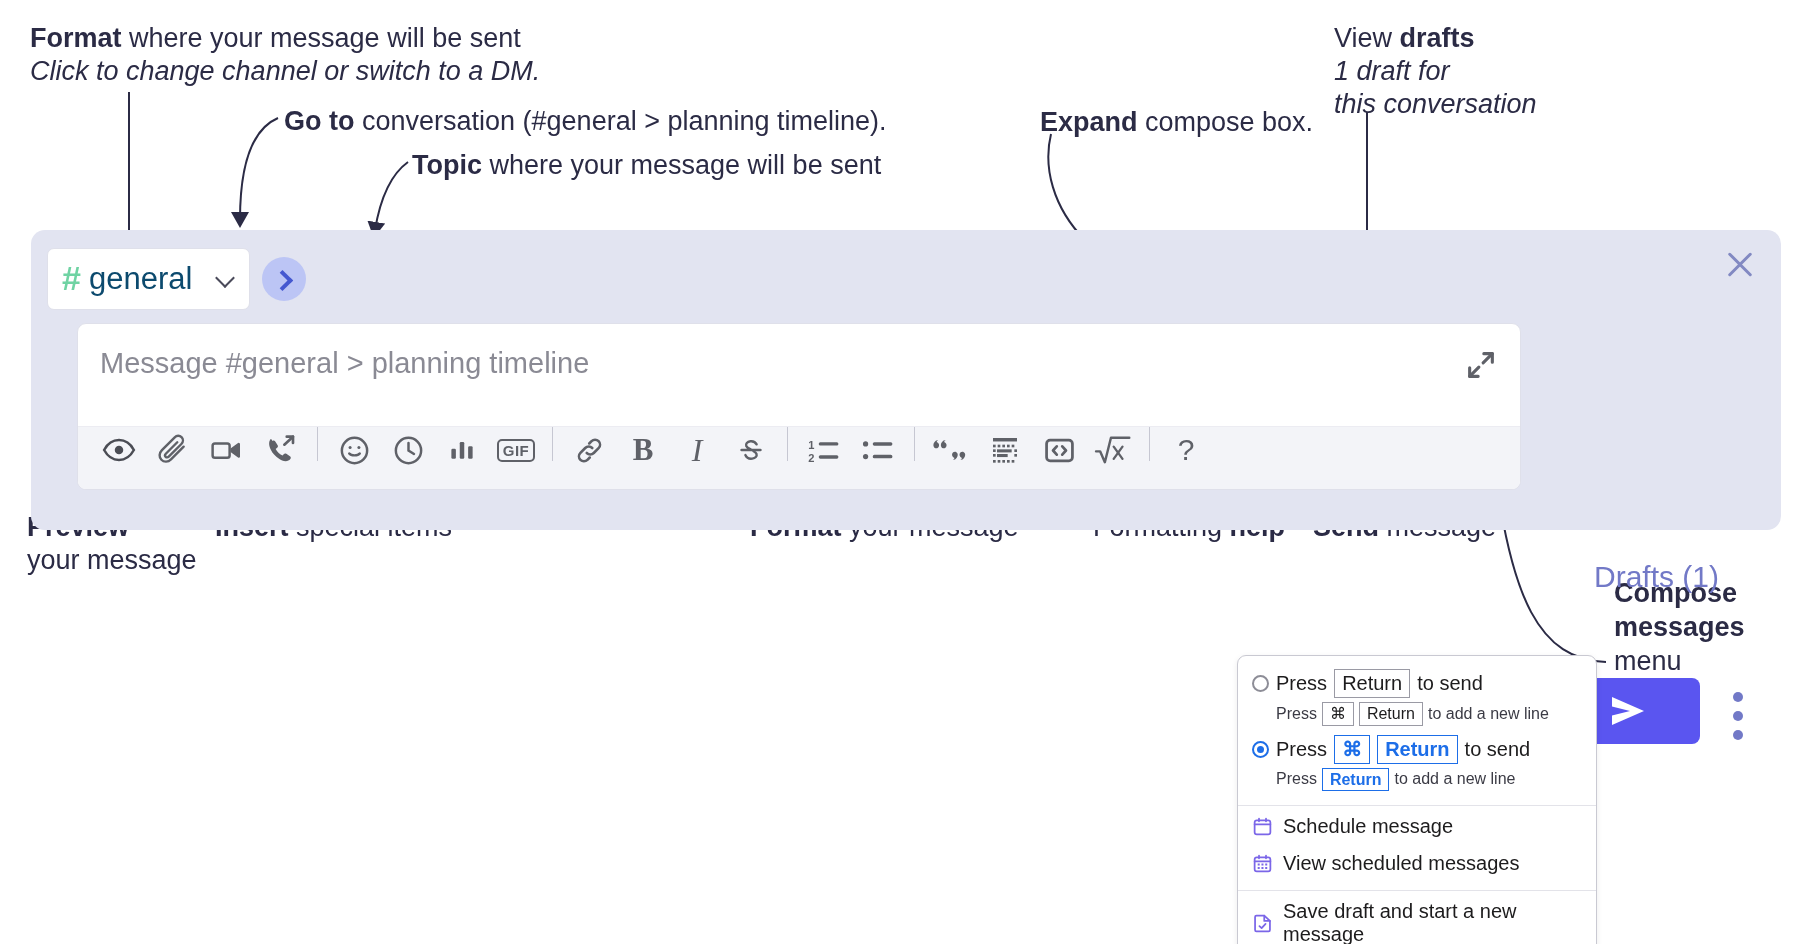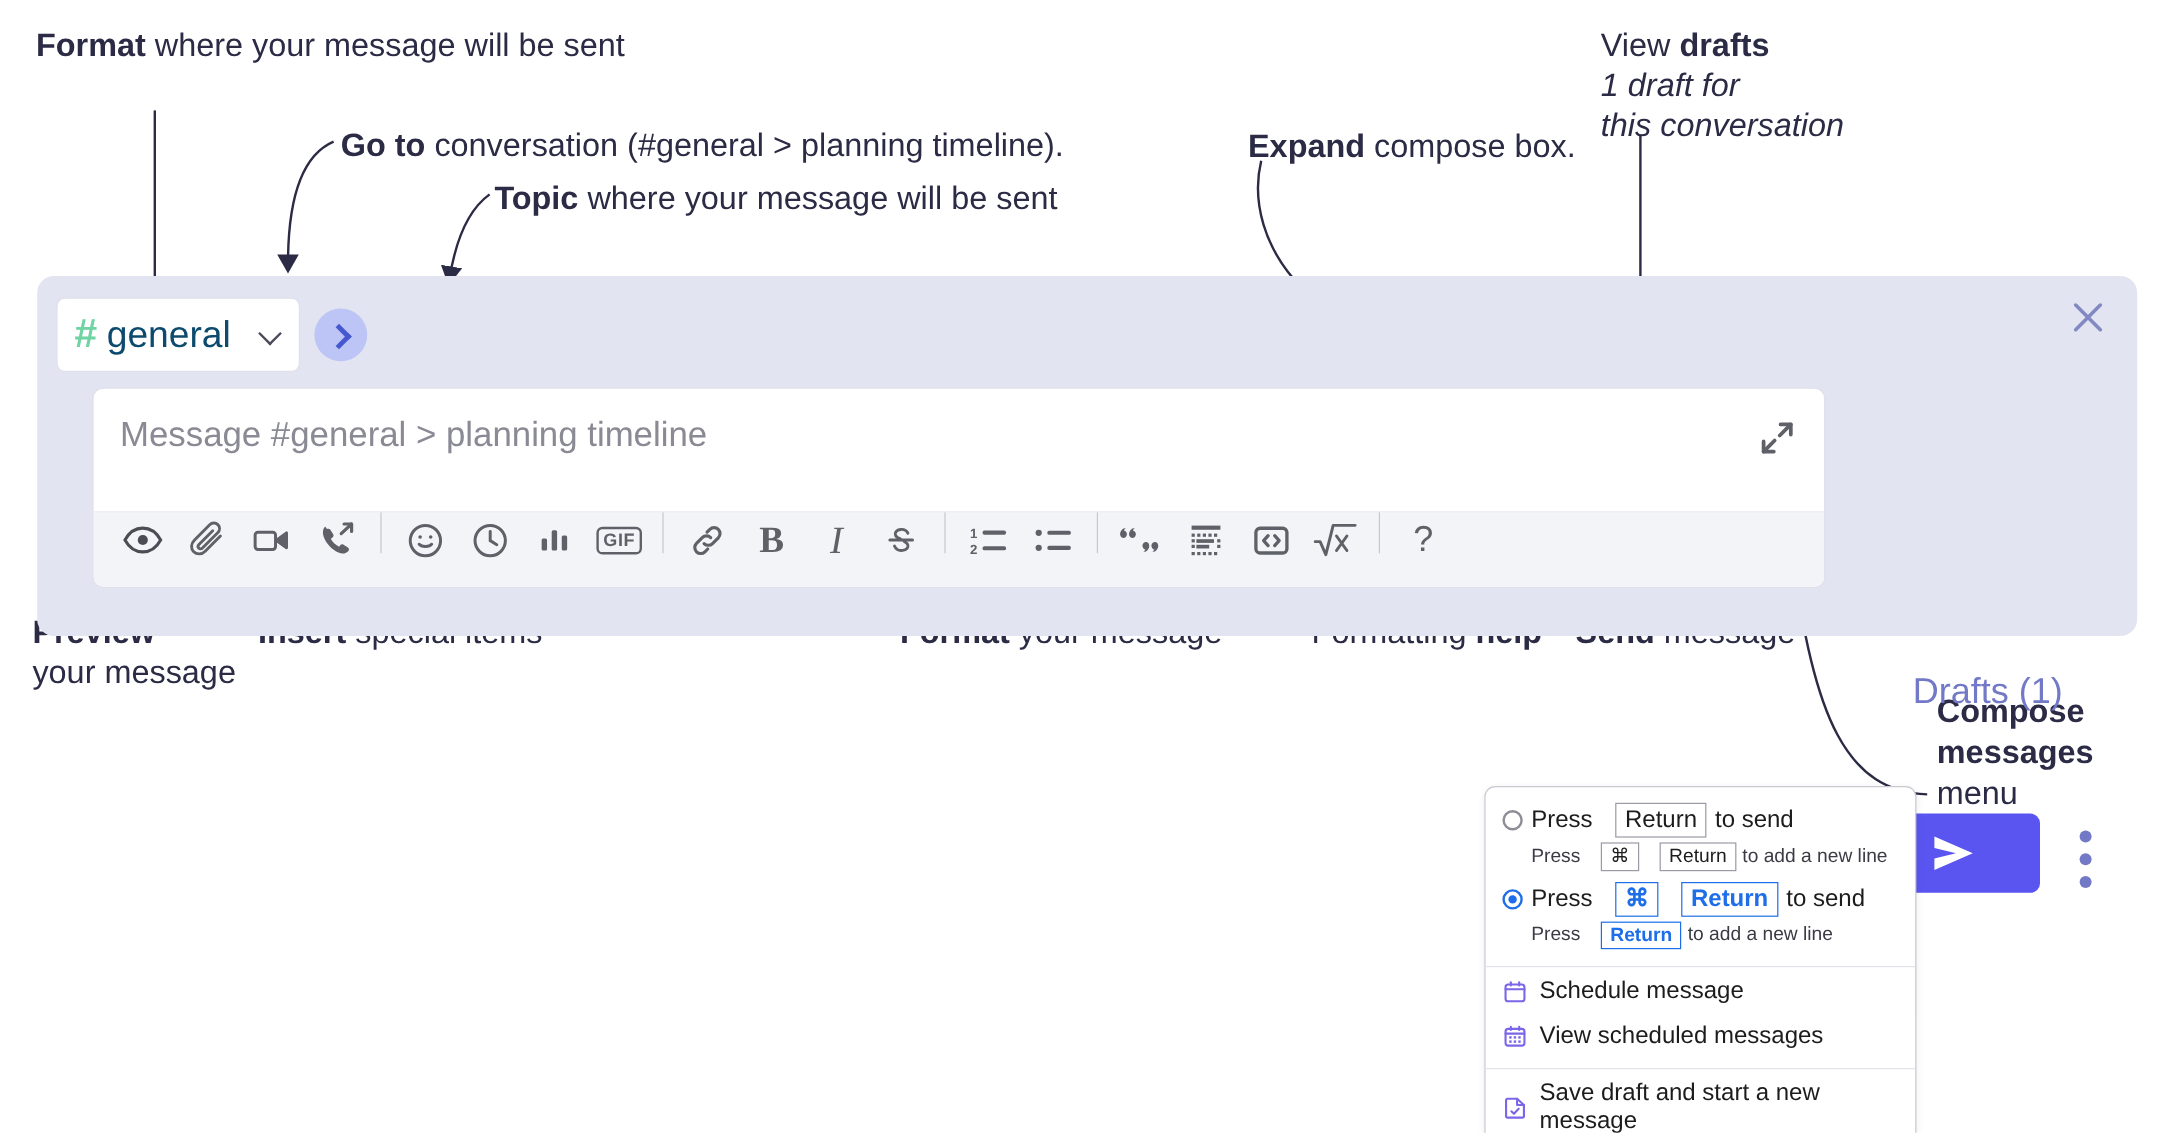--- a/index.html
+++ b/index.html
@@ -102,31 +102,32 @@
     position:absolute; left:1237px; top:655px; width:360px;
     background:#fff; border:1px solid #c9c9d2; border-radius:9px;
     box-shadow:0 2px 6px rgba(0,0,0,.08);
     padding:10px 0 4px 0;
   }
   .radio-row { display:flex; align-items:center; padding:3px 14px; font-size:20px; color:#1d1c1d; gap:7px; cursor:pointer;}
   .radio { width:17px; height:17px; border-radius:50%; border:2px solid #8d8d97; flex:0 0 auto; position:relative; }
   .radio.on { border-color:#1d6ee8; }
   .radio.on:after{ content:""; position:absolute; left:3px; top:3px; width:7px; height:7px; border-radius:50%; background:#1d6ee8;}
   .sub-row { display:flex; align-items:center; padding:1px 14px 6px 38px; font-size:16px; color:#3b3b45; gap:5px;}
-  .key { border:1px solid #9a9aa4; border-radius:0; padding:0px 7px; font-size:inherit; line-height:1.35; display:inline-block; color:#1d1c1d;margin-left:12px;}
+  .key { border:1px solid #9a9aa4; border-radius:0; padding:0px 7px; font-size:inherit; line-height:1.35; display:inline-block; color:#1d1c1d;}
   .key.blue { border-color:#1d6ee8; color:#1d6ee8; font-weight:700;}
   .menu-div { height:1px; background:#e3e3e9; margin:8px 0 2px 0;}
   .menu-item { display:flex; align-items:center; gap:10px; padding:7px 14px; font-size:20px; color:#1d1c1d; cursor:pointer;}
   .mi-icon { width:21px; height:21px; flex:0 0 auto; }
 </style>
 </head>
 <body>
 
 <div class="ann" style="left:30px; top:22px;">
   <div><b>Format</b><span> where your message will be sent</span></div>
+  <div><i>Click to change channel or switch to a DM.</i></div>
 </div>
 
 <div class="ann" style="left:284px; top:105px;">
   <b>Go to</b><span> conversation (#general &gt; planning timeline).</span>
 </div>
 
 <div class="ann" style="left:412px; top:149px;">
   <b>Topic</b><span> where your message will be sent</span>
 </div>
 

